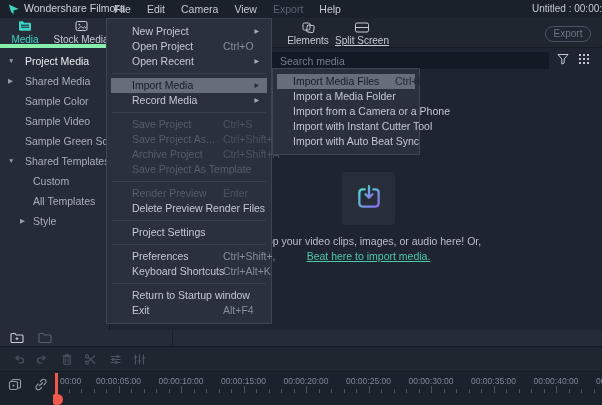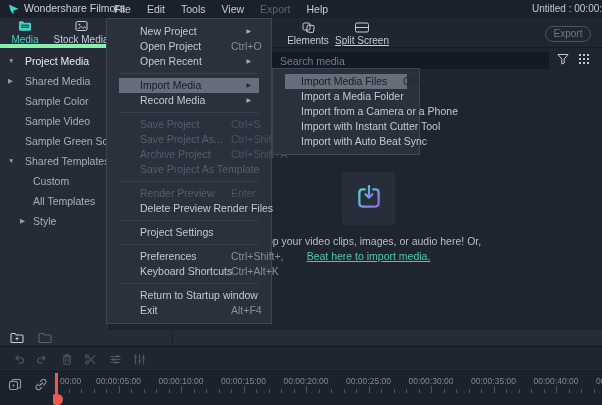--- a/index.html
+++ b/index.html
@@ -50,21 +50,21 @@
   .search-input::placeholder{color:#747c89;}
   .funnel{position:absolute;left:446px;top:5px;}
   .grid9{position:absolute;left:467px;top:5px;}
   .drop-tile{position:absolute;left:231px;top:124px;width:53px;height:53px;background:#272e3a;border-radius:4px;cursor:pointer;}
   .drop-tile svg{display:block;margin:11px auto 0;}
   .drop-msg{position:absolute;left:24px;right:0;top:187px;text-align:center;font-size:10.5px;color:#b9bec8;}
   .drop-link{position:absolute;left:24px;right:0;top:202px;text-align:center;font-size:10.5px;color:#4cc9a6;
              text-decoration:underline;cursor:pointer;}
 
   
-  .menu{position:absolute;background:#2b313c;border:1px solid #3e4553;padding:5px 12px;font-size:10.5px;color:#c3c8d2;}
+  .menu{position:absolute;background:#2b313c;border:1px solid #3e4553;padding:5px 4px;font-size:10.5px;color:#c3c8d2;}
   .file-menu{left:106px;top:18px;width:166px;z-index:40;}
   .sub-menu{left:272px;top:68px;width:148px;z-index:41;}
   .menu-item{position:relative;height:15px;line-height:15px;padding-left:21px;white-space:nowrap;cursor:default;}
   .sub-menu .menu-item{padding-left:16px;}
   .mi-shortcut{position:absolute;left:112px;top:0;color:#868d9a;}
   .sub-menu .mi-shortcut{left:118px;}
   .mi-arrow{position:absolute;right:8px;top:0;font-size:6px;color:#a7adb8;display:none;}
   .menu-item.has-arrow .mi-arrow{display:block;}
   .menu-item.sep{height:9px;padding:0;}
   .menu-item.sep::after{content:'';position:absolute;left:1px;right:1px;top:4px;border-top:1px solid #3a414e;}
@@ -96,21 +96,21 @@
     <svg class="logo" viewBox="0 0 14 14">
       <path d="M2 1.5 L12.5 6.5 L7 8.2 L7 12.5 L4.2 9.2 Z" fill="#3fd3c5"></path>
     </svg>
     <span class="brand">Wondershare Filmora</span>
     <div class="mb-items">
 
         <div class="mb-item"><span>File</span></div>
 
         <div class="mb-item"><span>Edit</span></div>
 
-        <div class="mb-item"><span>Tools</span></div>
+        <div class="mb-item"><span>Camera</span></div>
 
         <div class="mb-item"><span>View</span></div>
 
         <div class="mb-item disabled"><span>Export</span></div>
 
         <div class="mb-item"><span>Help</span></div>
       </div>
     <span class="win-title">Untitled : 00:00:00:</span>
   </div>
 

